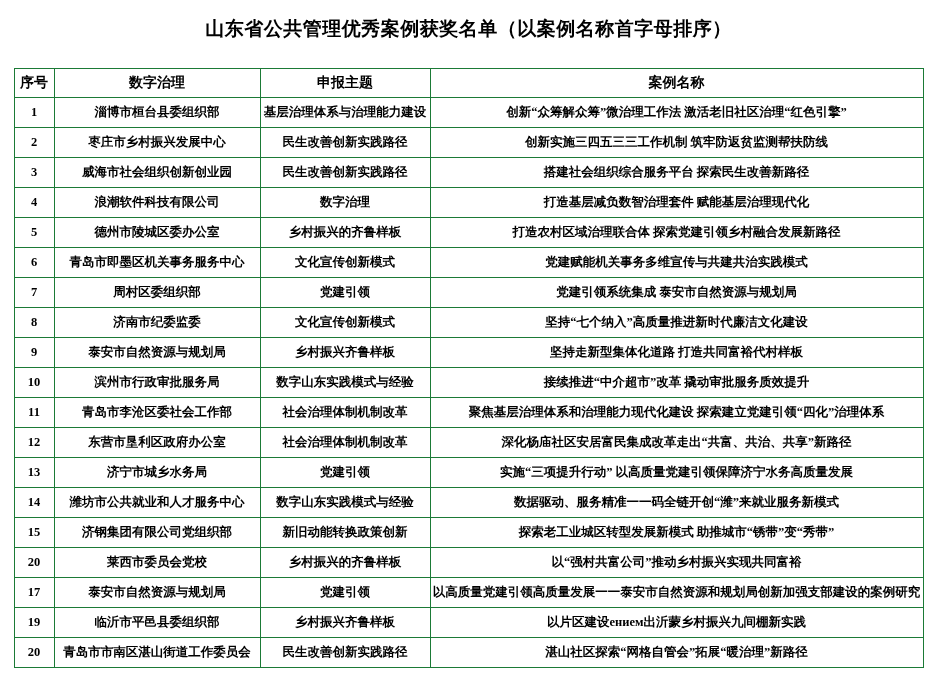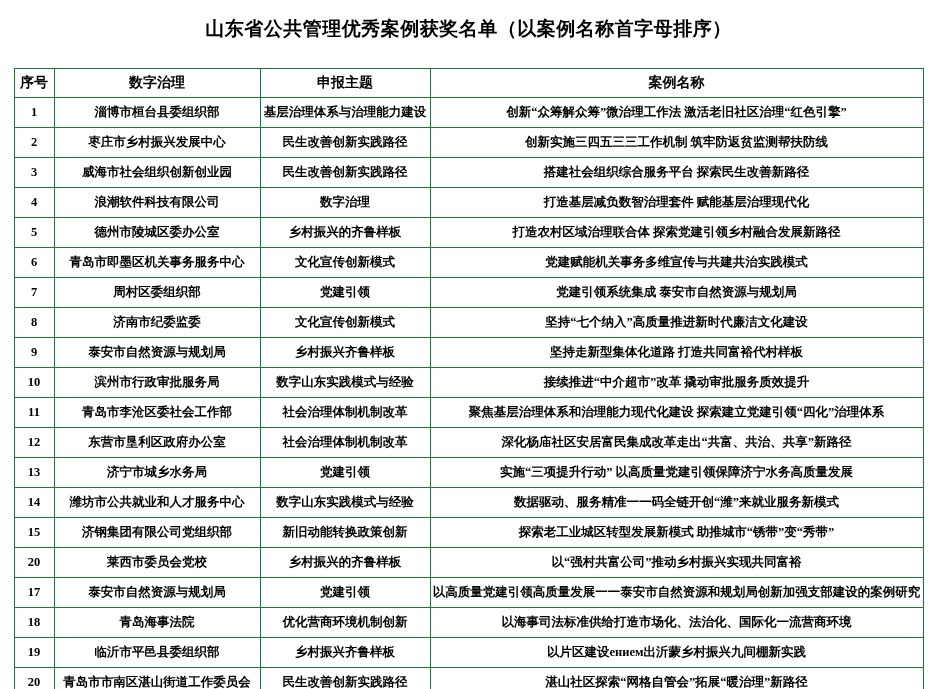--- a/index.html
+++ b/index.html
@@ -181,26 +181,20 @@
           <td>乡村振兴的齐鲁样板</td>
           <td>以“强村共富公司”推动乡村振兴实现共同富裕</td>
         </tr>
         <tr>
           <td class="cell-no">17</td>
           <td>泰安市自然资源与规划局</td>
           <td>党建引领</td>
           <td>以高质量党建引领高质量发展一一泰安市自然资源和规划局创新加强支部建设的案例研究</td>
         </tr>
         <tr>
-          <td class="cell-no">18</td>
-          <td>青岛海事法院</td>
-          <td>优化营商环境机制创新</td>
-          <td>以海事司法标准供给打造市场化、法治化、国际化一流营商环境</td>
-        </tr>
-        <tr>
           <td class="cell-no">19</td>
           <td>临沂市平邑县委组织部</td>
           <td>乡村振兴齐鲁样板</td>
           <td>以片区建设ением出沂蒙乡村振兴九间棚新实践</td>
         </tr>
         <tr>
           <td class="cell-no">20</td>
           <td>青岛市市南区湛山街道工作委员会</td>
           <td>民生改善创新实践路径</td>
           <td>湛山社区探索“网格自管会”拓展“暖治理”新路径</td>

